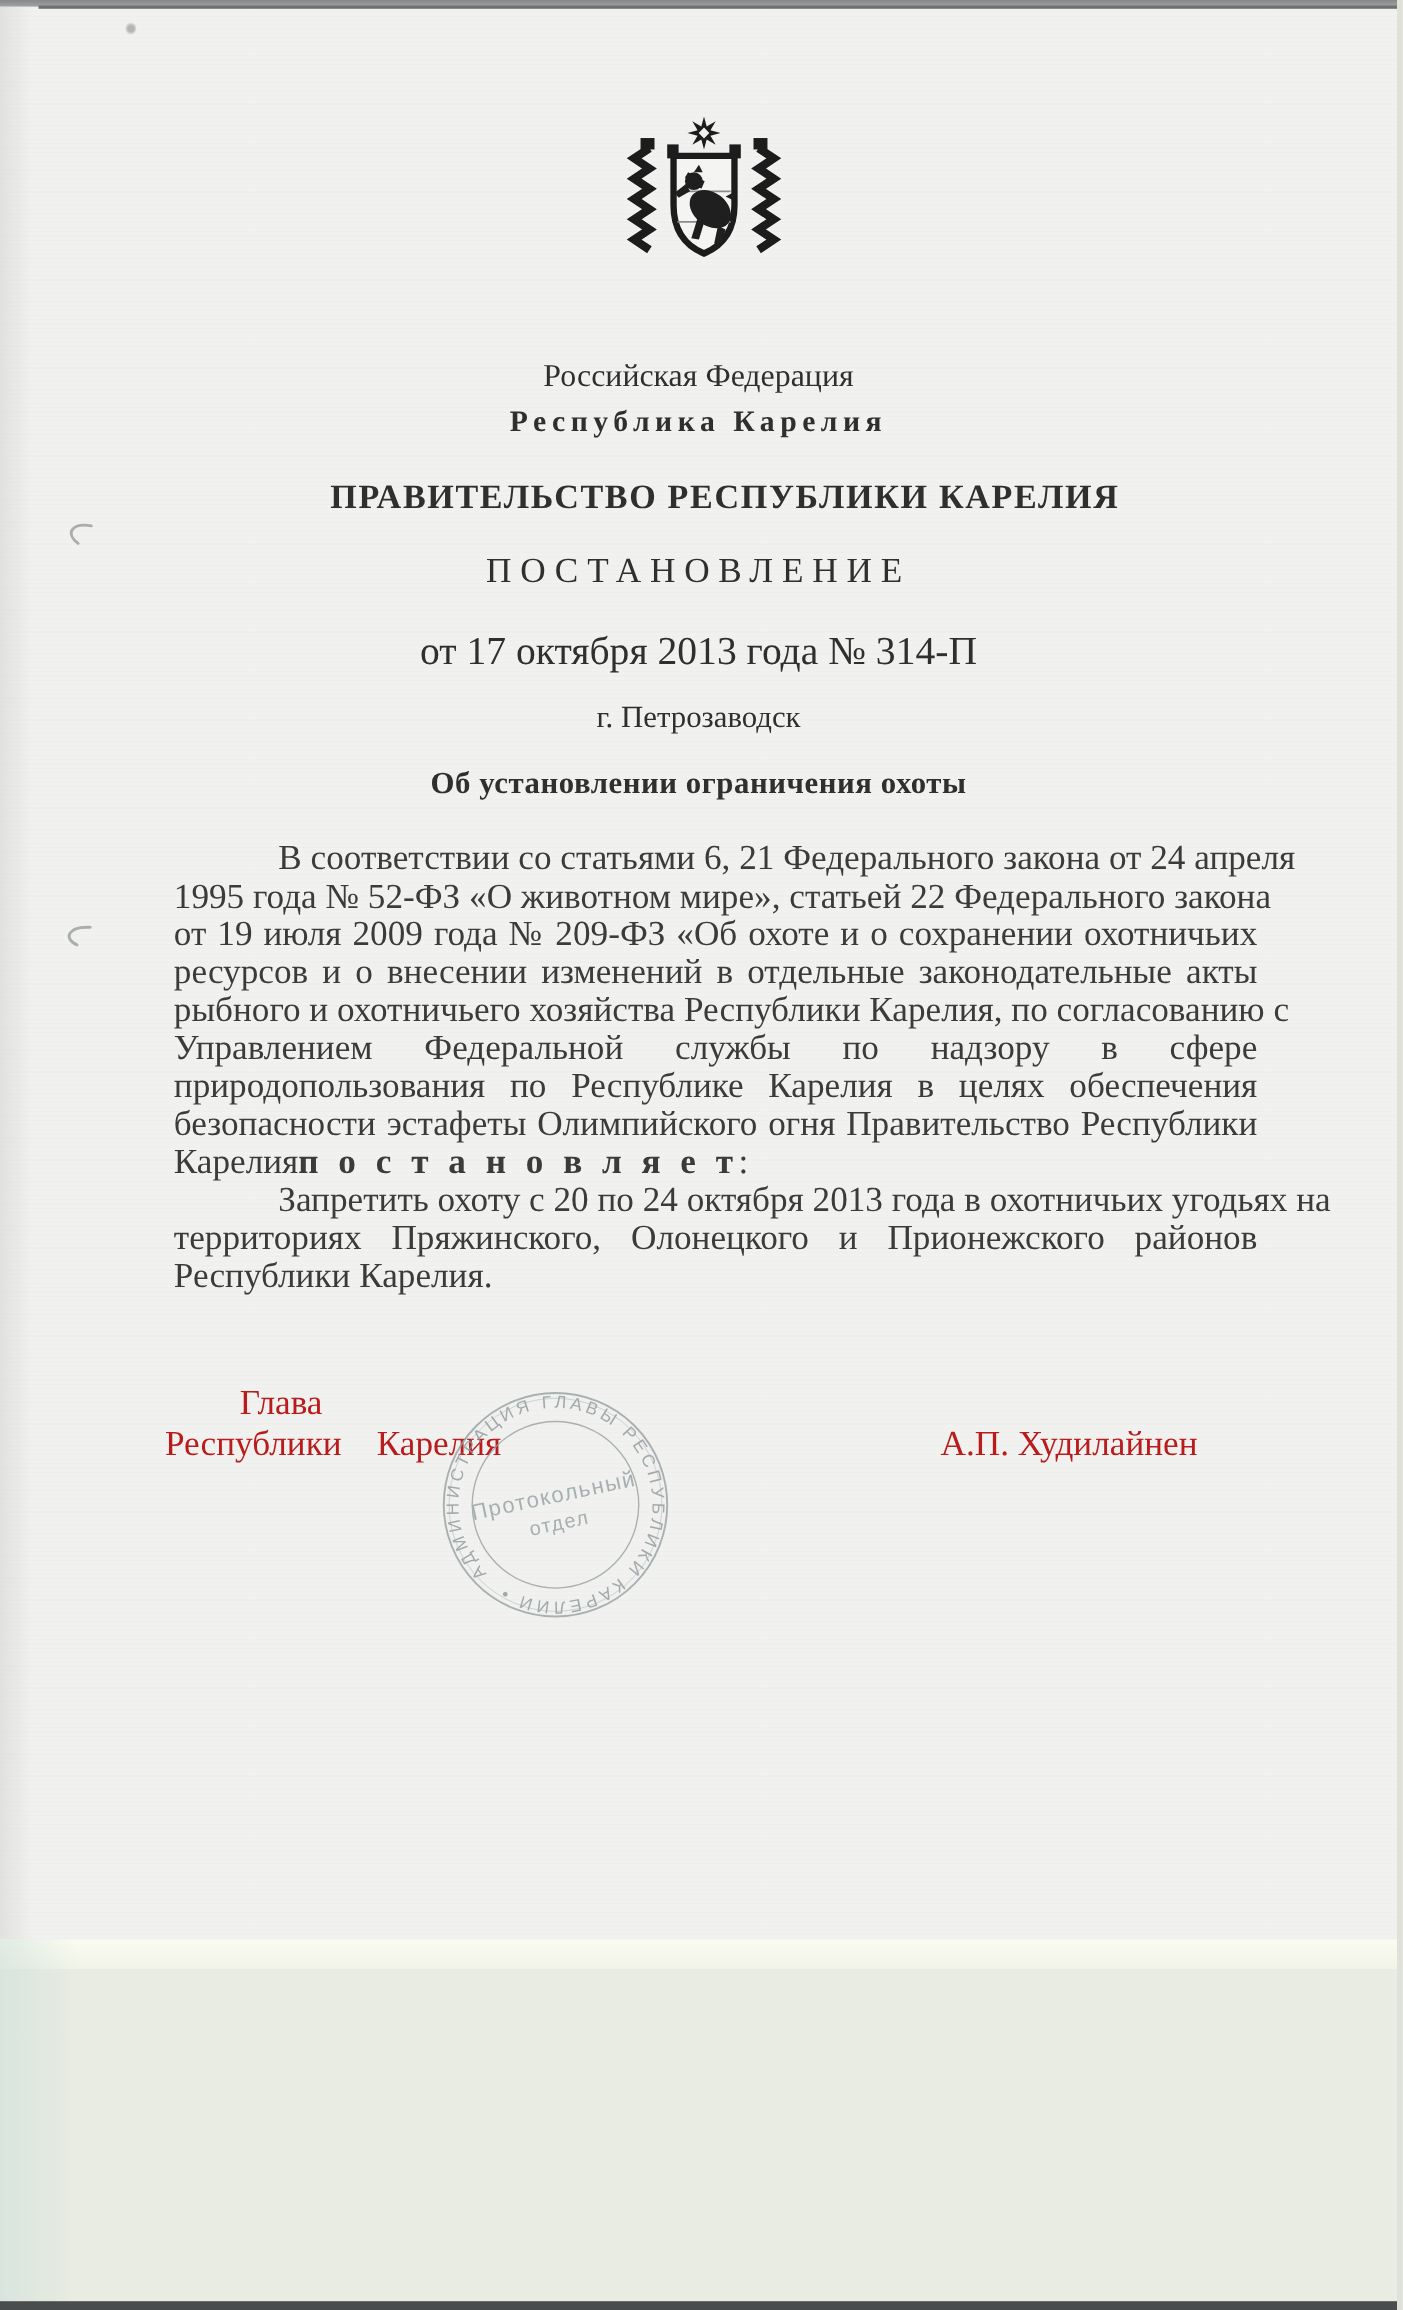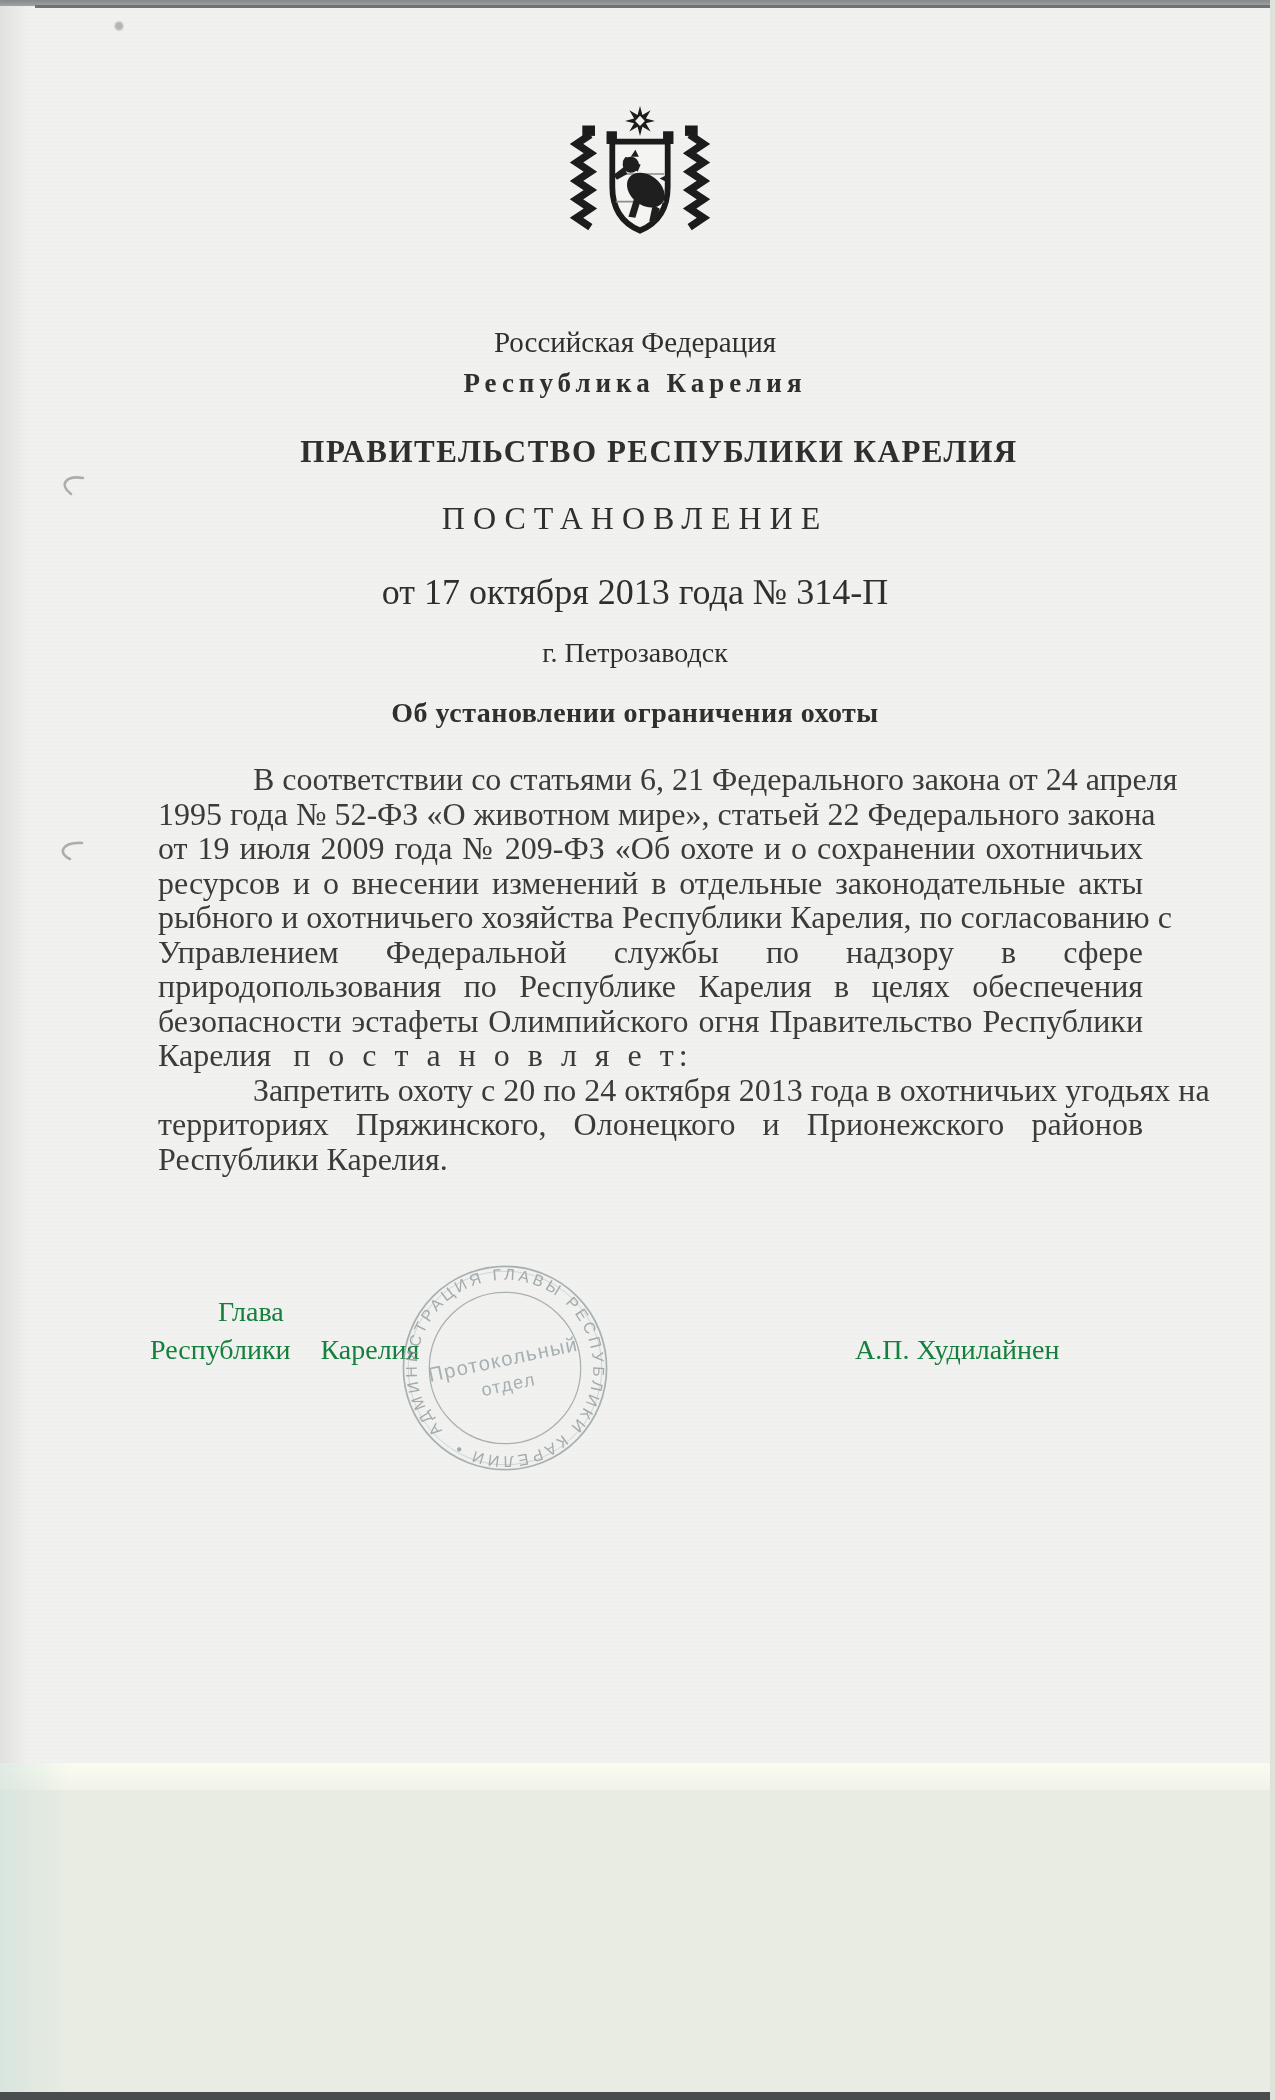--- a/index.html
+++ b/index.html
@@ -38,24 +38,24 @@
   .h-doctype{top:500px;font-size:32px;letter-spacing:8px;}
   .h-date{top:571px;font-size:36px;}
   .h-city{top:637px;font-size:28px;}
   .h-subject{top:697px;font-size:28px;font-weight:bold;letter-spacing:.5px;text-align:center;}
 
   
   .body-text{position:absolute;left:158px;top:762px;width:985px;font-size:32px;color:#3b3b3b;}
   .bline{height:34.5px;line-height:34.5px;text-align:justify;text-align-last:justify;white-space:nowrap;}
   .bline.first{text-indent:95px;}
   .bline.last{text-align:left;text-align-last:left;}
-  .emph{font-weight:normal;letter-spacing:5px;margin-left:22px;}
+  .emph{font-weight:bold;letter-spacing:5px;margin-left:0;}
 
   
-  .sig-line{position:absolute;font-size:28px;color:#15803d;white-space:pre;margin-top:40px;}
+  .sig-line{position:absolute;font-size:32px;color:#b91c1c;white-space:pre;}
   .sig-role1{left:218px;top:1256px;}
   .sig-role2{left:150px;top:1294px;word-spacing:8px;}
   .sig-name{left:855px;top:1294px;}
 
   
   .seal{position:absolute;left:390px;top:1253px;width:230px;height:230px;opacity:.8;}
 </style>
 </head>
 <body>
 

